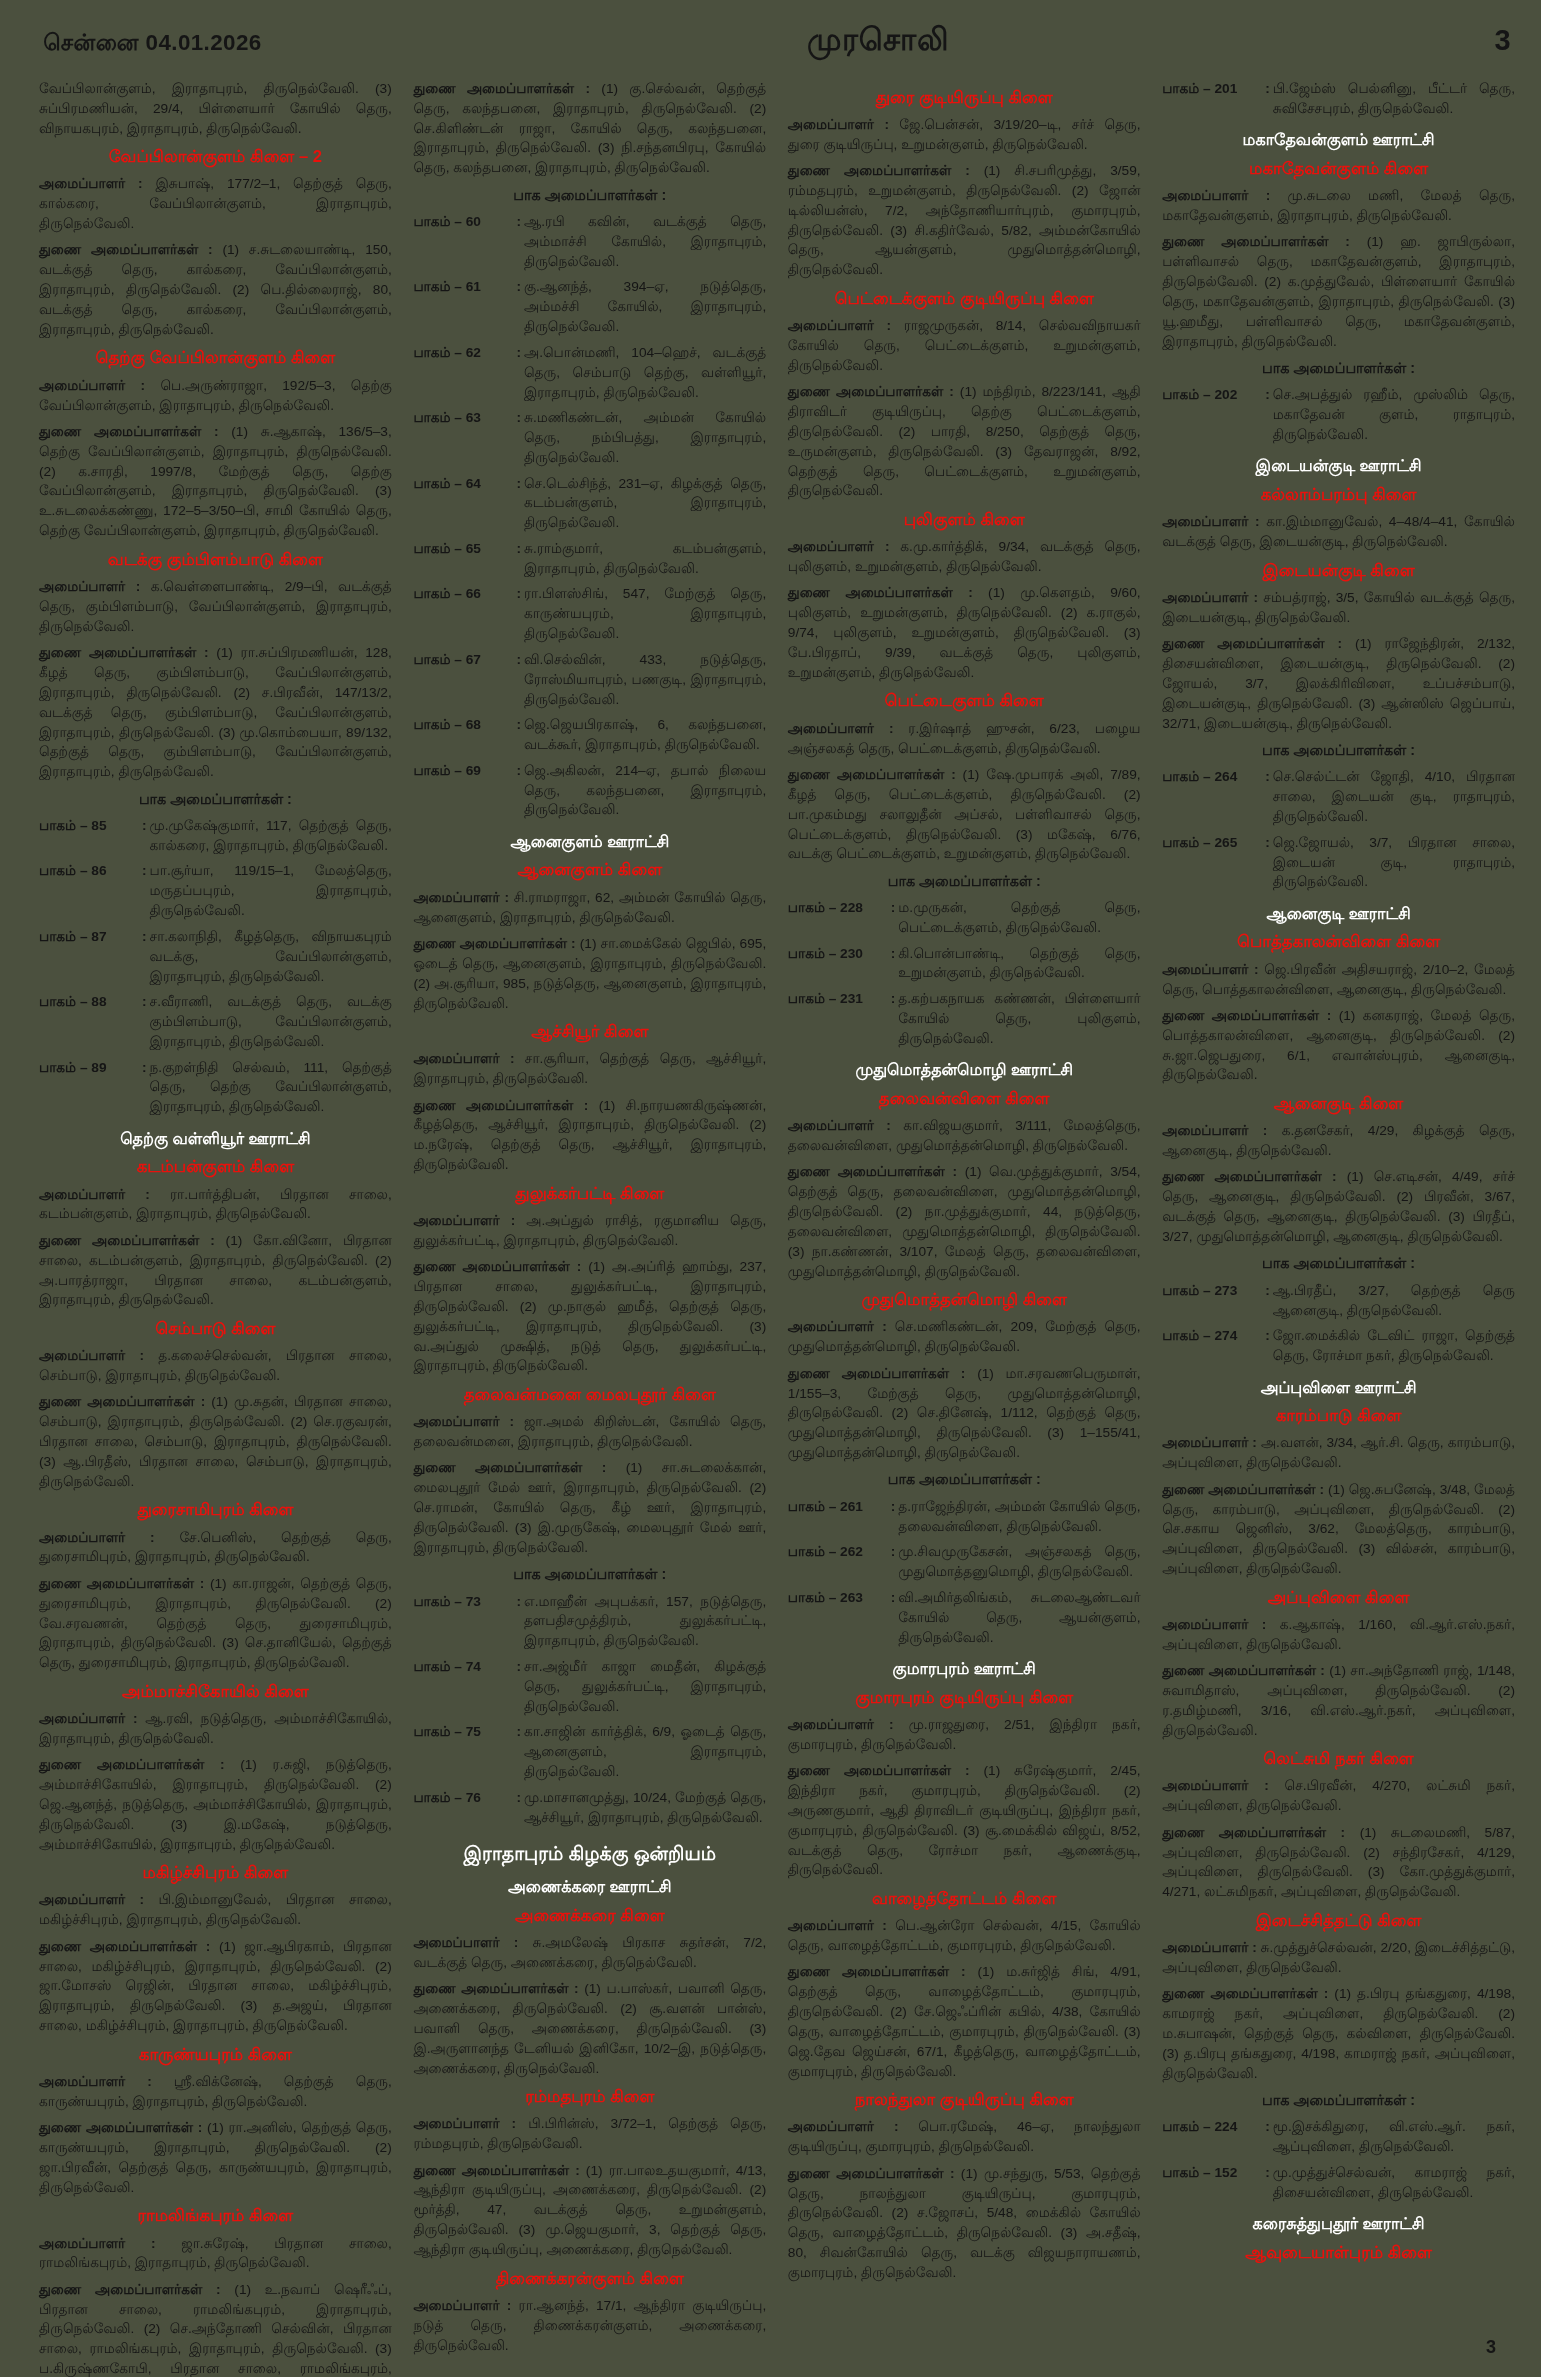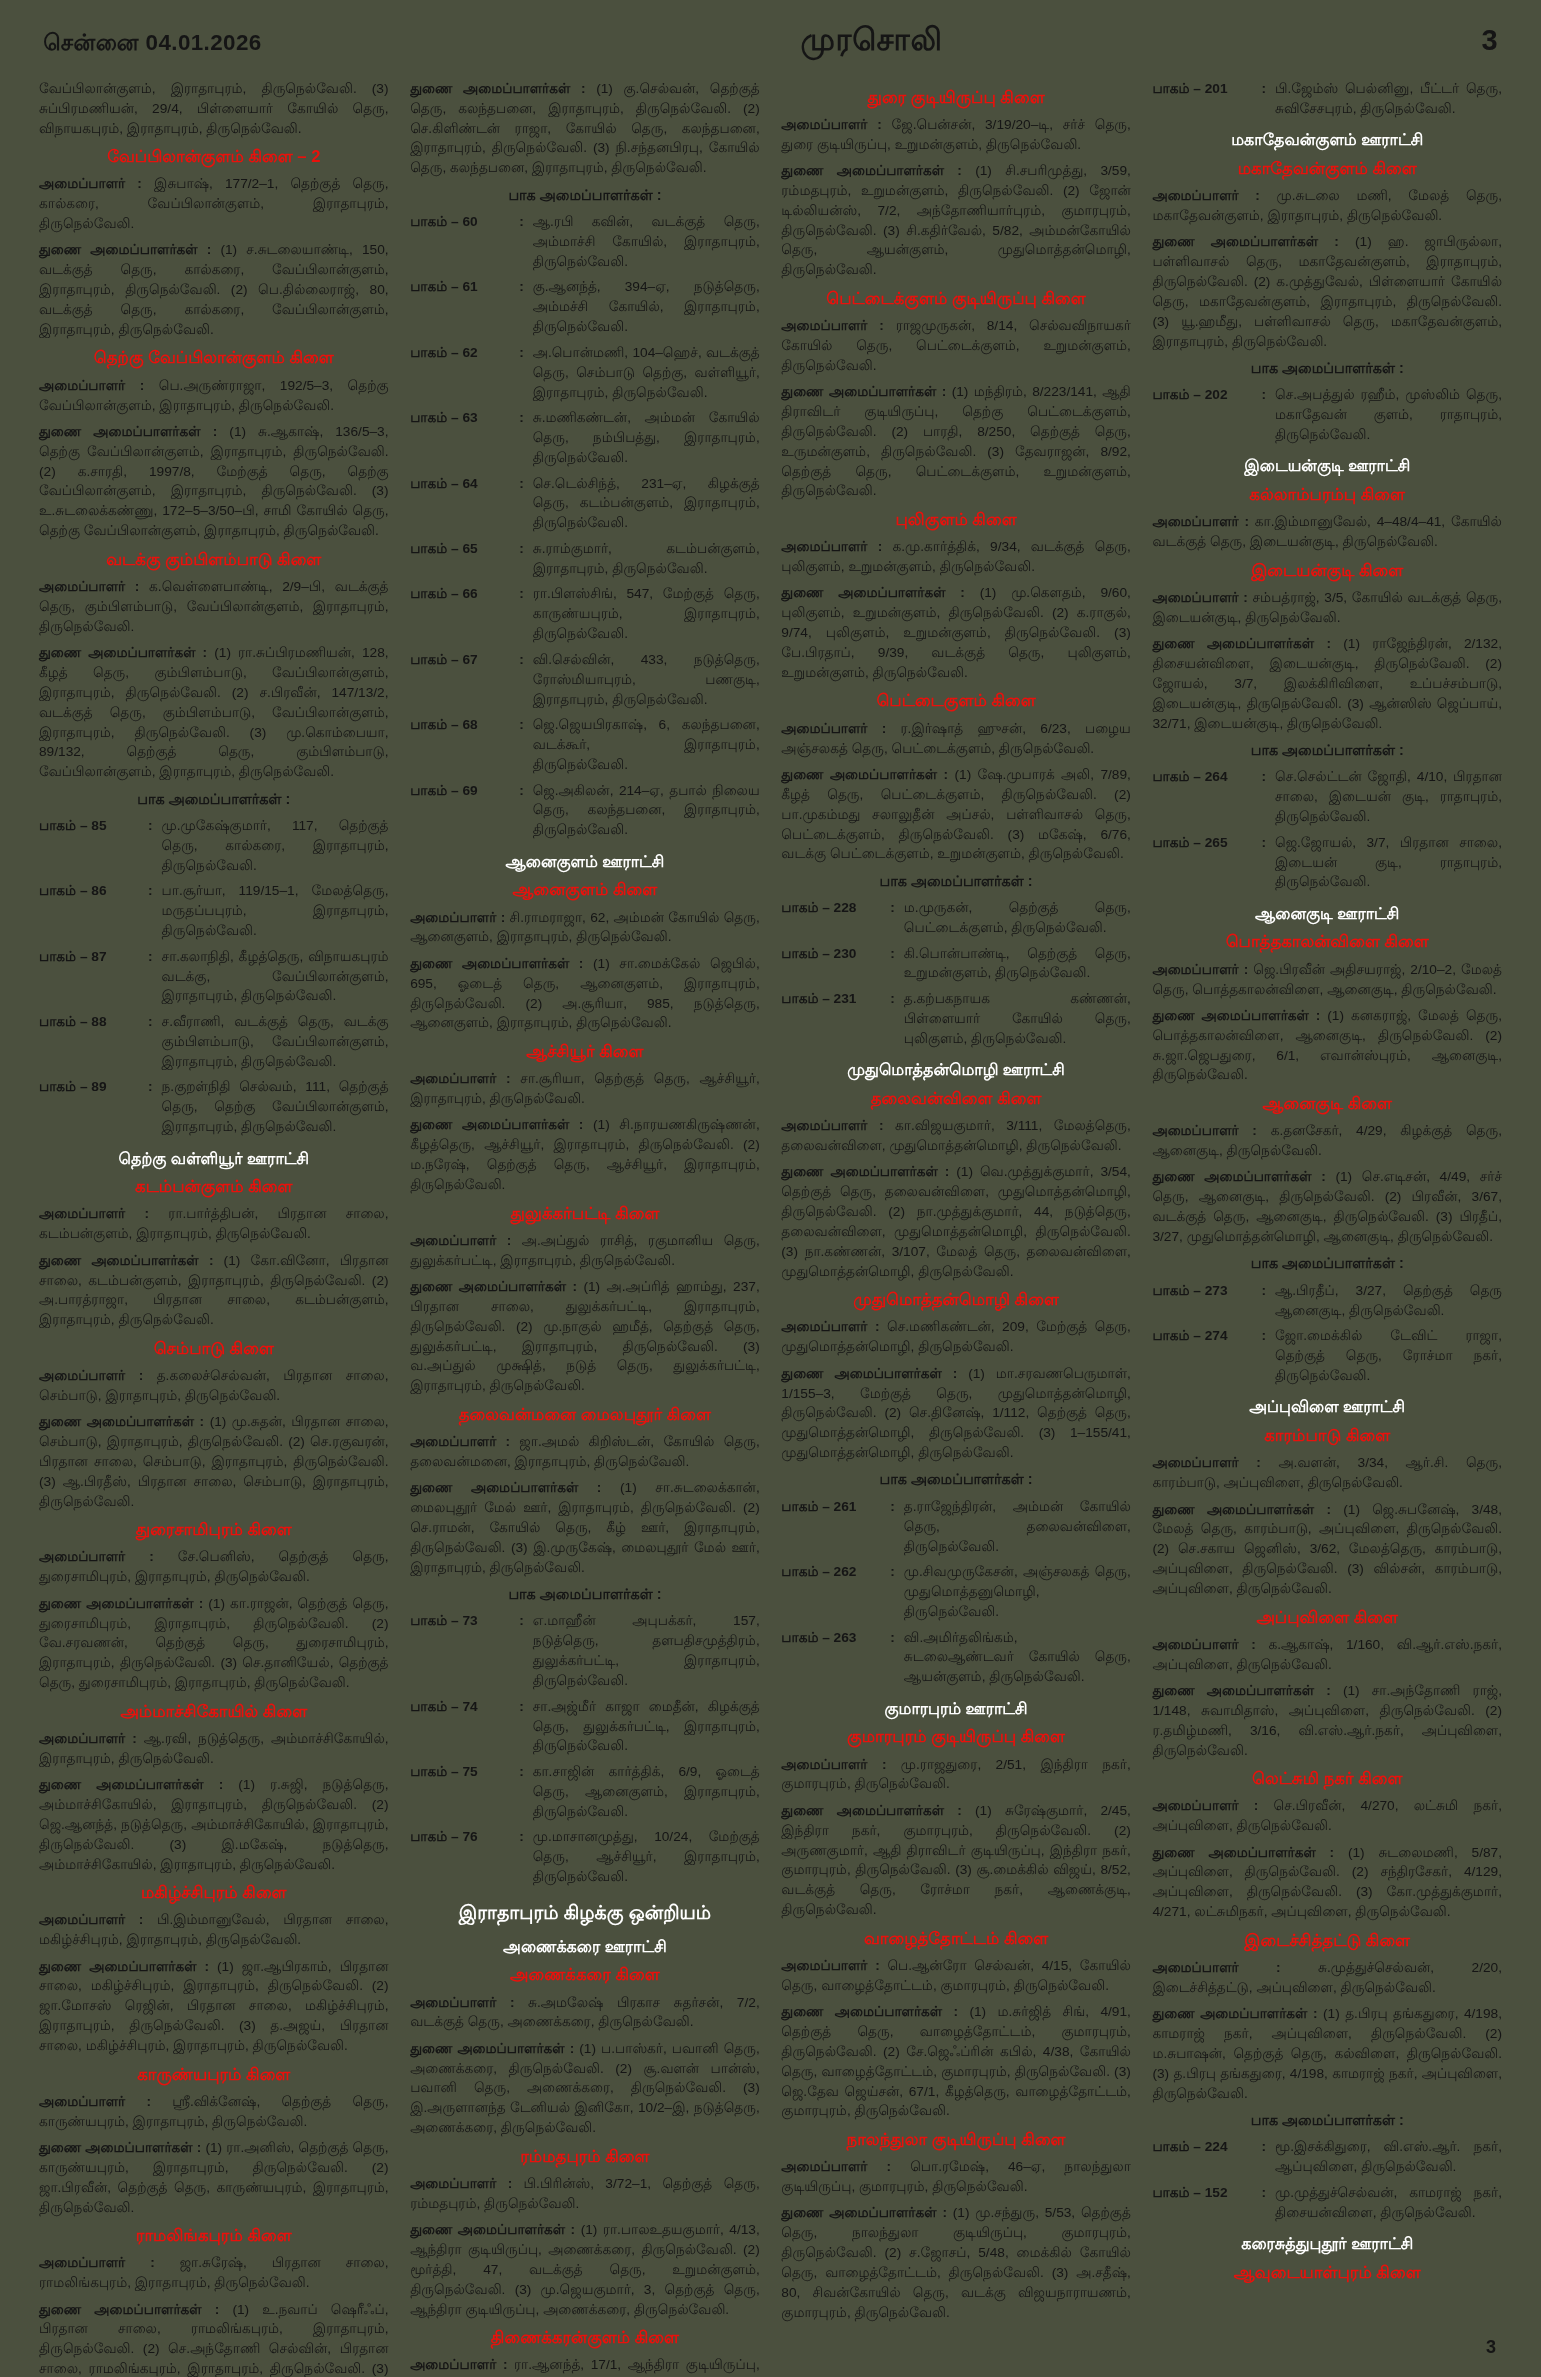--- a/index.html
+++ b/index.html
@@ -1,32 +1,32 @@
 <!DOCTYPE html>
 <html style="font-size:11.5px"><head>
 <meta charset="utf-8">
 <style>
   :root{ --bg:#4b503e; --ink:#151515; --red:#e9110c; --wht:#ffffff; }
   html,body{margin:0;padding:0;background:var(--bg);}
   .page{width:1541px;height:2377px;box-sizing:border-box;position:relative;overflow:hidden;
         background:var(--bg);color:var(--ink);font-family:"Liberation Sans",sans-serif;
-        padding:0 39px 51px 39px;}
+        padding:0 26px 51px 39px;}
   .hdr{display:flex;justify-content:space-between;align-items:baseline;padding:21.6px 4.3px 17.3px 4.3px;}
   .hdr-date{font-size:22.4px;font-weight:700;letter-spacing:0.4px;}
   .hdr-masthead{font-size:31px;font-weight:700;letter-spacing:0.7px;}
   .hdr-pageno{font-size:29px;font-weight:700;}
   .cols{display:grid;grid-template-columns:repeat(4,1fr);column-gap:21.6px;}
   .col{font-size:13.7px;line-height:1.45;text-align:justify;}
   .p{margin:0 0 6.5px 0;}
   .lead{font-weight:700;}
   .h-red{color:var(--red);text-align:center;font-weight:700;font-size:16.6px;margin:8.7px 0 6.5px 0;line-height:1.25;}
   .h-white{color:var(--wht);text-align:center;font-weight:700;font-size:16px;margin:11.5px 0 8px 0;line-height:1.25;}
   .h-white-big{font-size:19px;margin:14.4px 0 8.7px 0;}
   .subhead{text-align:center;font-weight:700;font-size:14.4px;margin:5.8px 0 6.5px 0;}
-  .ward{display:flex;gap:9px;margin:0 0 5.8px 0;}
+  .ward{display:flex;gap:3px;margin:0 0 5.8px 0;}
   .ward .lbl{flex:0 0 100px;font-weight:700;white-space:nowrap;}
   .ward .colon{flex:0 0 auto;font-weight:700;}
   .ward .txt{flex:1;}
   .foot{position:absolute;right:45px;bottom:19px;font-weight:700;font-size:18px;color:var(--ink);}
 </style>
 </head>
 <body>
 
 <div class="page">
   <div class="hdr">

